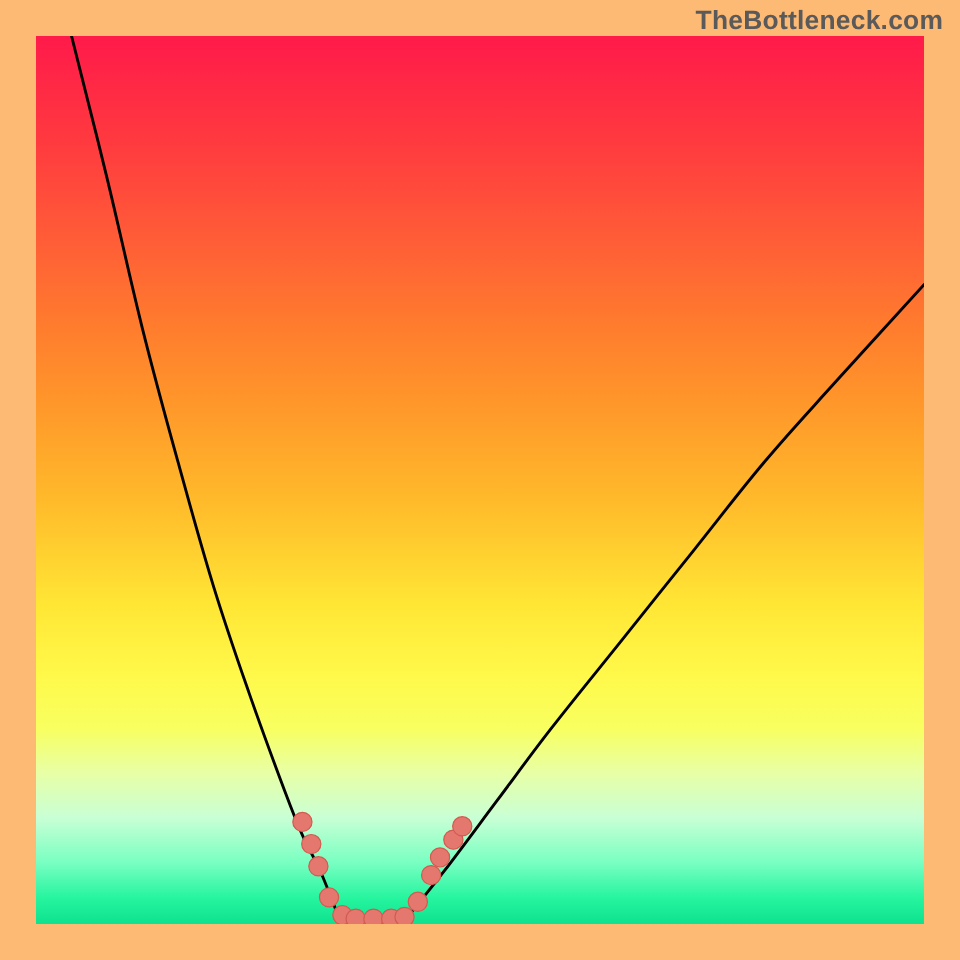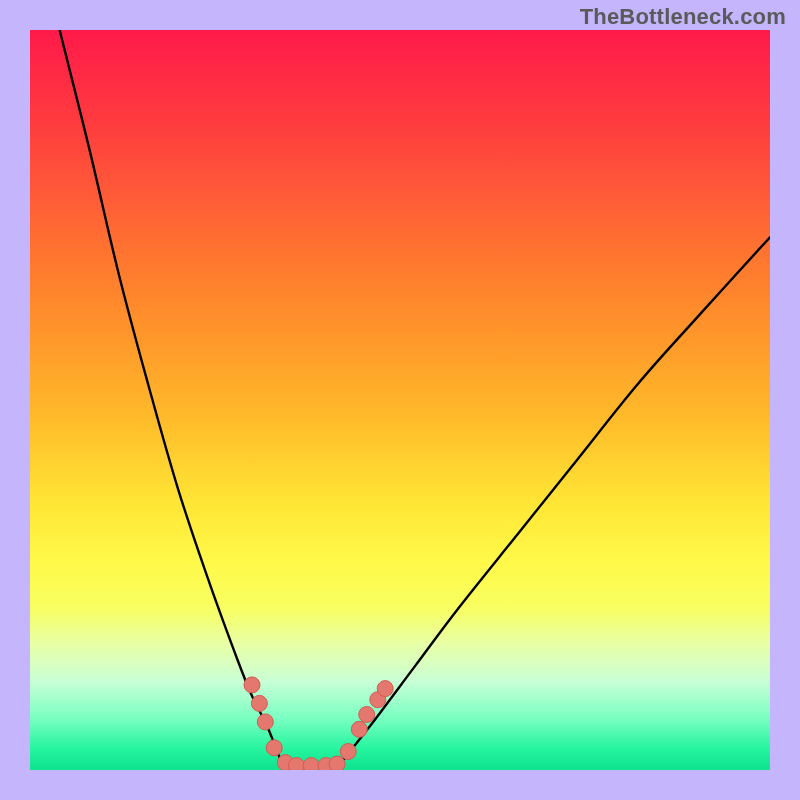--- a/index.html
+++ b/index.html
@@ -10,21 +10,21 @@
     background: #000;
     font-family: Arial, Helvetica, sans-serif;
     overflow: hidden;
   }
   .frame {
     position: absolute;
     top: 0;
     left: 0;
     width: 800px;
     height: 800px;
-    background: #c4b5fd;
+    background: #fdba74;
   }
   .plot-area {
     position: absolute;
     top: 30px;
     left: 30px;
     width: 740px;
     height: 740px;
     background: linear-gradient(
       to bottom,
       #ff1a4a 0%,

